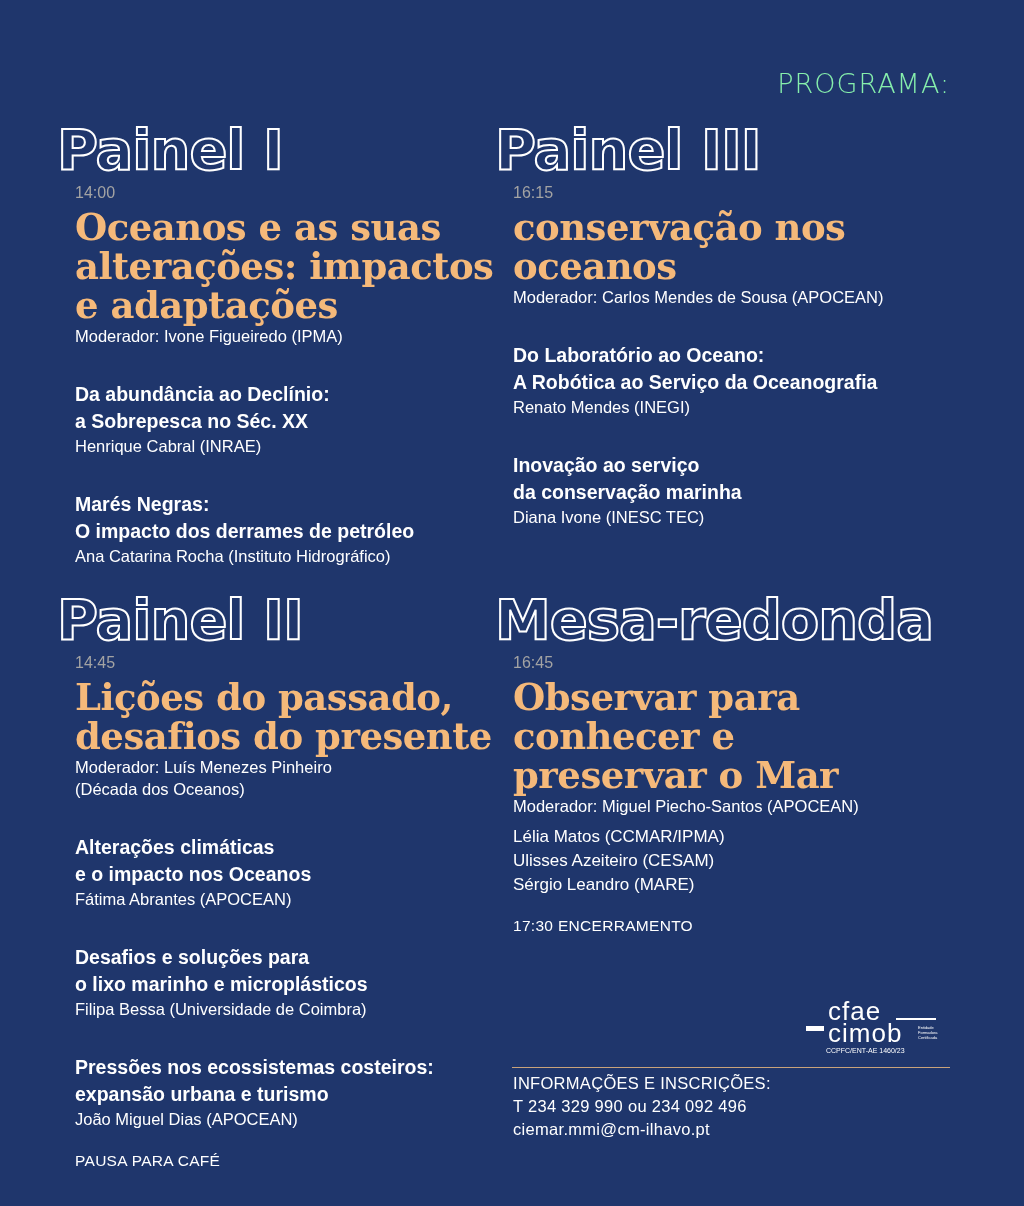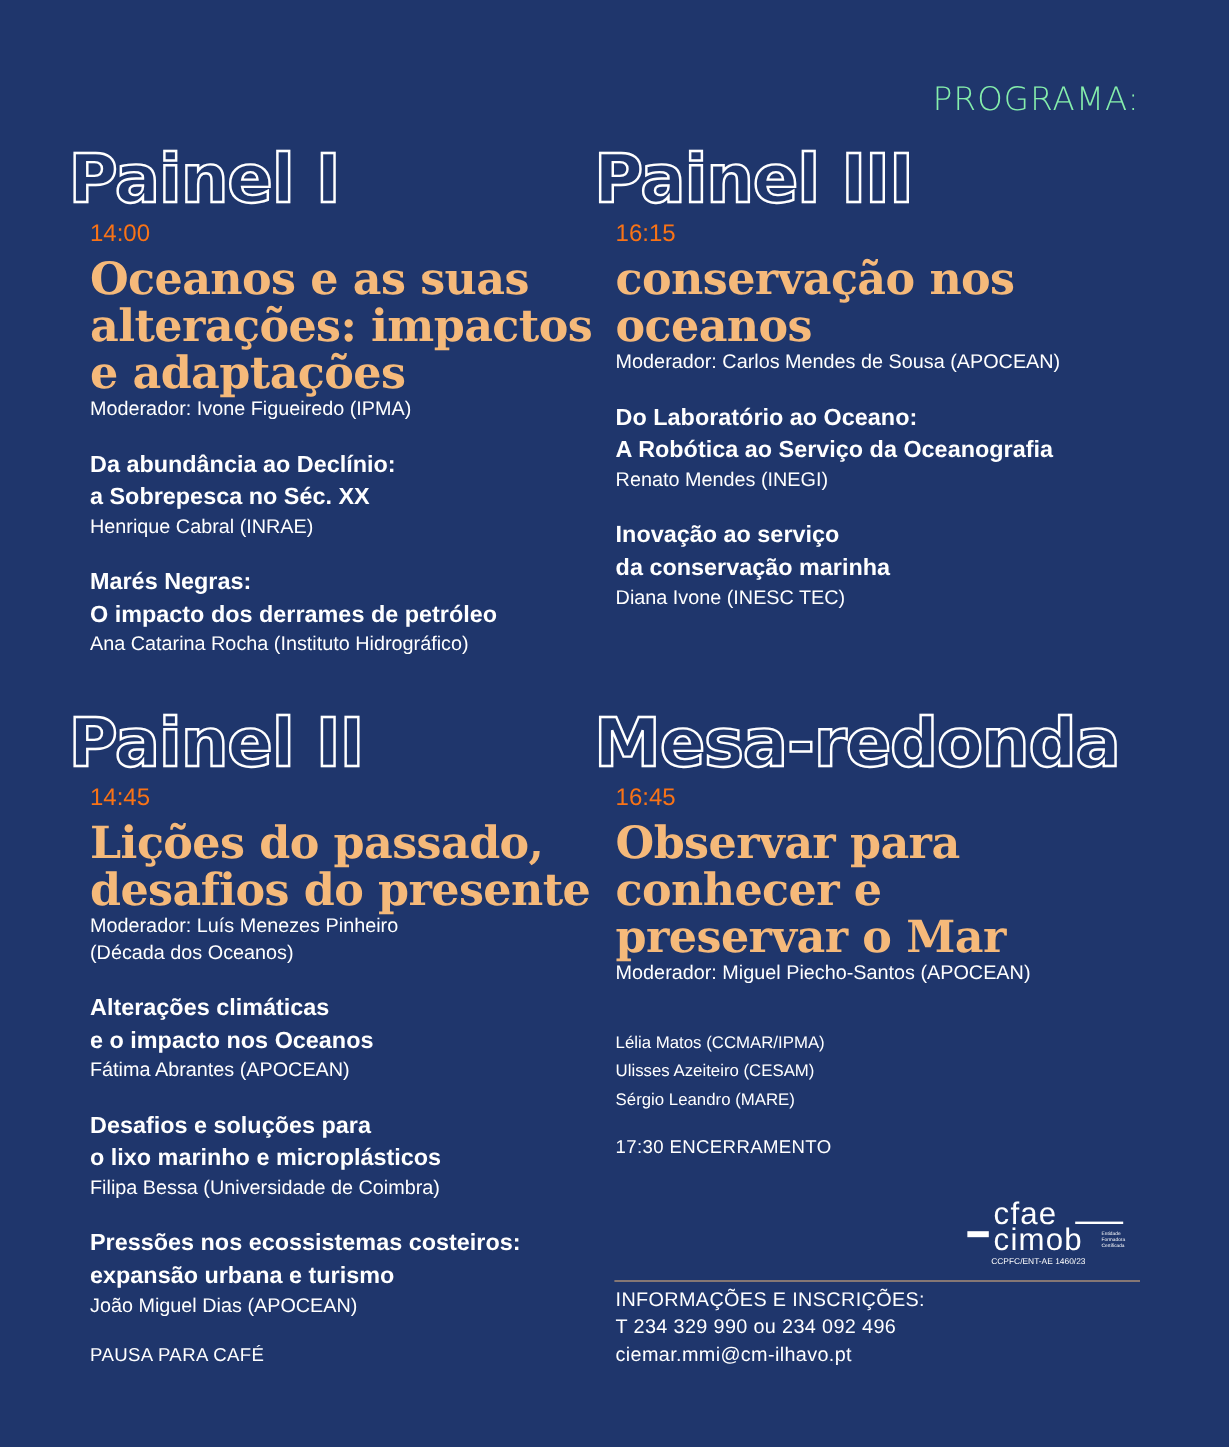--- a/index.html
+++ b/index.html
@@ -21,34 +21,34 @@
     font-family: "DejaVu Sans", sans-serif;
     font-weight: bold;
     font-size: 56px;
     line-height: 56px;
     color: transparent;
     -webkit-text-stroke: 2px #ffffff;
     letter-spacing: -1px;
     margin: 0 0 6px -18px;
     white-space: nowrap;
   }
-  .time { font-size: 20px; margin: 4px 0 6px; color: #f97316; }
+  .time { font-size: 16px; margin: 4px 0 6px; color: #a3a3a3; }
   .theme {
     font-family: "DejaVu Serif", "Liberation Serif", serif;
     font-weight: bold;
     color: #f5b97a;
     font-size: 37px;
     line-height: 39px;
     letter-spacing: -0.5px;
   }
   .moderator { font-size: 16.5px; line-height: 22px; color: #ffffff; }
-  .talk { margin-top: 22px; }
+  .talk { margin-top: 34px; }
   .talk-title { font-weight: bold; font-size: 19.5px; line-height: 27px; }
   .talk-speaker { font-size: 16.5px; line-height: 22px; }
-  .names { margin-top: 34px; font-size: 14px; line-height: 24px; }
+  .names { margin-top: 8px; font-size: 17px; line-height: 24px; }
   .closing { margin-top: 20px; font-size: 15.5px; letter-spacing: 0.3px; }
   .pause { margin-top: 22px; font-size: 15.5px; letter-spacing: 0.3px; }
   .divider { position: absolute; left: 512px; top: 1067px; width: 438px; height: 1px; background: #c9a37a; }
   .info { position: absolute; left: 513px; top: 1072px; font-size: 16.5px; line-height: 23px; letter-spacing: 0.3px; }
   .logo { position: absolute; left: 806px; top: 998px; width: 150px; height: 60px; }
   .logo .txt { font-family: "Liberation Sans", sans-serif; fill: #ffffff; }
 </style>
 </head>
 <body>
 

